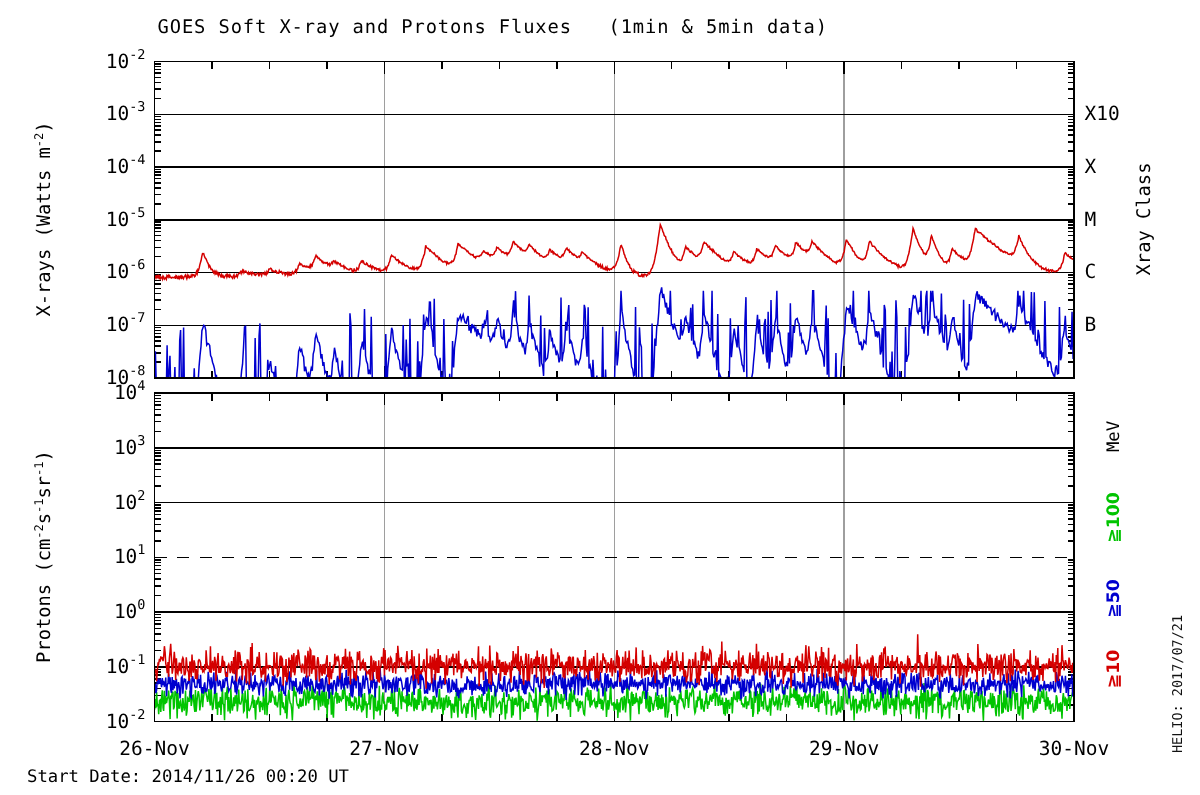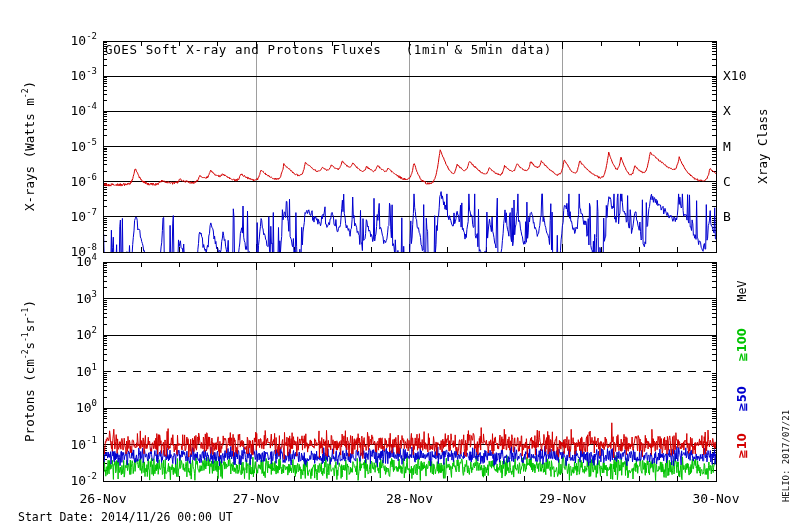--- a/index.html
+++ b/index.html
@@ -1,19 +1,19 @@
 <!DOCTYPE html>
 <html><head>
 <meta charset="utf-8">
 <style>
   html,body{margin:0;padding:0;background:#fff;}
   .page{position:relative;width:800px;height:530px;background:#ffffff;overflow:hidden;
         font-family:"DejaVu Sans Mono","Liberation Mono",monospace;color:#000;}
   #plot{position:absolute;left:0;top:0;}
-  .title{position:absolute;left:105px;top:10px;font-size:12.5px;white-space:pre;letter-spacing:0.6px;margin-top:32px;}
+  .title{position:absolute;left:105px;top:10px;font-size:12.5px;white-space:pre;letter-spacing:0.6px;}
   .vlab{position:absolute;white-space:nowrap;transform:translate(-50%,-50%) rotate(-90deg);}
   .vlab sup{font-size:8px;}
   .xray-title{left:29px;top:146px;font-size:12.5px;}
   .proton-title{left:29px;top:371px;font-size:12.5px;}
   .class-title{left:762px;top:146px;font-size:12.5px;}
   .mev-title{left:742px;top:291px;font-size:11.5px;}
   .thr{font-size:11.5px;font-family:"DejaVu Sans","Liberation Sans",sans-serif;font-weight:bold;}
   .thr-100{left:742px;top:345px;color:#00c400;}
   .thr-50{left:742px;top:399px;color:#0000cf;}
   .thr-10{left:742px;top:446px;color:#d40000;}
@@ -341,15 +341,15 @@
 
   <div class="vlab proton-title"><span>Protons (cm</span><sup>-2</sup><span>s</span><sup>-1</sup><span>sr</span><sup>-1</sup><span>)</span></div>
 
   <div class="vlab class-title">Xray Class</div>
   <div class="vlab mev-title">MeV</div>
 
   <div class="vlab thr thr-100">≧100</div>
   <div class="vlab thr thr-50">≧50</div>
   <div class="vlab thr thr-10">≧10</div>
 
-  <div class="start-date">Start Date: 2014/11/26 00:00 UT</div>
+  <div class="start-date">Start Date: 2014/11/26 00:20 UT</div>
   <div class="vlab stamp">HELIO: 2017/07/21</div>
 </div>
 
 </body></html>

